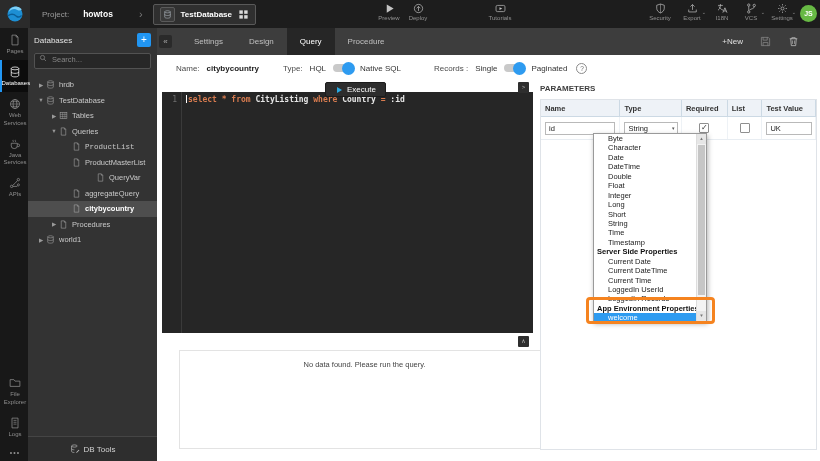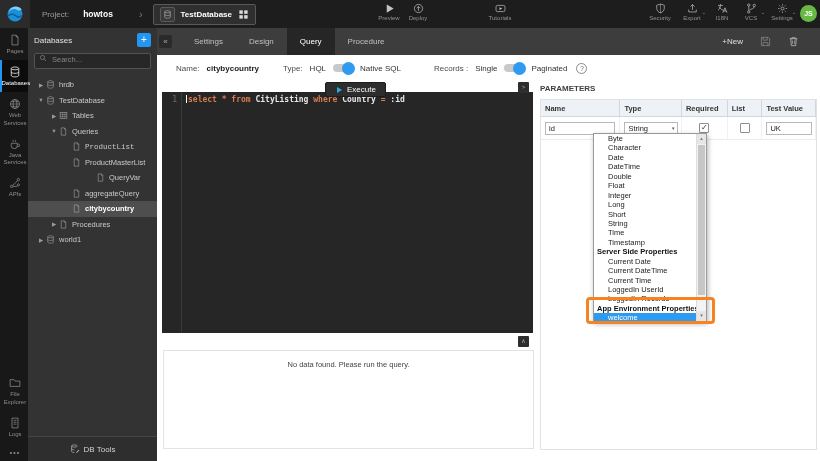--- a/index.html
+++ b/index.html
@@ -96,21 +96,21 @@
   .collapse-up{left:361px;top:308px}
 
   .editor{position:absolute;left:5px;top:64px;width:371px;height:241px;background:#262626;display:flex;
           font-family:"DejaVu Sans Mono",monospace;font-size:8px;font-weight:bold;cursor:text}
   .gutter{width:20px;color:#6e6e6e;text-align:right;padding:3px 4px 0 0;border-right:1px solid #3a3a3a;font-weight:normal}
   .codeline{padding:3px 0 0 4px;white-space:pre}
   .tk-kw{color:#d77b4f}
   .tk-id{color:#e6e6e6}
   .caret{display:inline-block;width:1px;height:8px;background:#fff;margin-right:1px;vertical-align:-1px}
 
-  .results{position:absolute;left:6px;top:322px;width:371px;height:99px;border:1px solid #e3e3e3;background:#fff}
+  .results{position:absolute;left:22px;top:322px;width:371px;height:99px;border:1px solid #e3e3e3;background:#fff}
   .results .msg{text-align:center;padding-top:9px;font-size:7.5px;color:#454545}
 
   
   .params-title{position:absolute;left:383px;top:56px;font-size:8px;font-weight:bold;color:#3f3f3f}
   .params-box{position:absolute;left:383px;top:71px;width:277px;height:351px;border:1px solid #dfe3e8;background:#fff}
   .p-head{display:flex;height:17px;background:#eef2f7;border-bottom:1px solid #ccd9e4}
   .ph-cell{border-right:1px solid #ccd9e4;display:flex;align-items:center;padding-left:4px;
            font-size:7.5px;font-weight:bold;color:#333}
   .p-row{display:flex;height:23px;border-bottom:1px solid #e8edf2}
   .p-cell{border-right:1px solid #eef2f6;display:flex;align-items:center;padding-left:4px}

